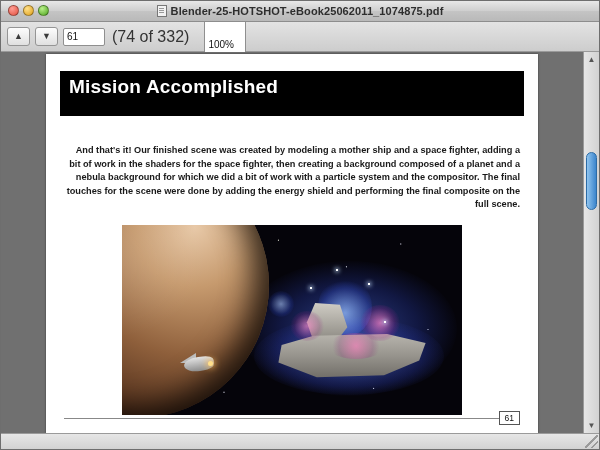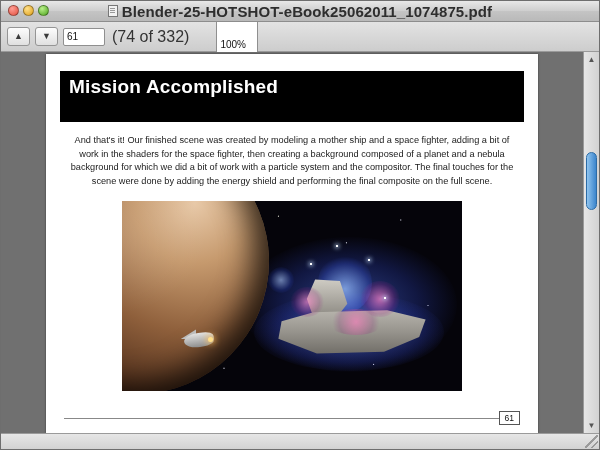--- a/index.html
+++ b/index.html
@@ -48,21 +48,21 @@
     width: 11px; height: 11px;
     border-radius: 50%;
     border: 1px solid rgba(0,0,0,0.35);
     box-sizing: border-box;
   }
   .dot.close { background: radial-gradient(circle at 35% 30%, #ff9d94, #e2513f); }
   .dot.min   { background: radial-gradient(circle at 35% 30%, #ffe08a, #dfa019); }
   .dot.max   { background: radial-gradient(circle at 35% 30%, #b9f08a, #4ea41f); }
 
   .title-text {
-    font-size: 15px;
+    font-size: 11px;
     font-weight: bold;
     color: #2e2e2e;
     display: flex;
     align-items: center;
     gap: 4px;
     letter-spacing: 0.1px;
   }
   .doc-glyph {
     display: inline-block;
     width: 8px; height: 10px;
@@ -128,21 +128,21 @@
     width: 42px;
     height: 18px;
     border: 1px solid #8f8f8f;
     background: #fff;
     border-radius: 2px;
     font-size: 10px;
     color: #111;
     padding: 16px 3px;
     box-sizing: border-box;
     line-height: 16px;
-    margin-left: 22px;
+    margin-left: 10px;
   }
 
   
   .content {
     flex: 1 1 auto;
     position: relative;
     background: #6d6d6d;
     display: flex;
     overflow: hidden;
   }
@@ -161,29 +161,30 @@
     position: relative;
     box-shadow: 0 0 2px rgba(0,0,0,0.5);
   }
 
   .heading-bar {
     margin: 17px 14px 0 14px;
     background: #000000;
     color: #ffffff;
     font-size: 19px;
     font-weight: bold;
-    padding: 5px 9px 24px 9px;
+    padding: 5px 9px 18px 9px;
     letter-spacing: 0.2px;
   }
   .body-text {
-    margin: 12px 18px 0 18px;
+    margin: 28px 18px 0 18px;
     font-size: 9.2px;
     line-height: 13.6px;
     color: #1a1a1a;
-    text-align: center;
+    text-align: right;
+    font-weight: bold;
   }
   .body-text.second {
     margin-top: 13px;
   }
 
   
   .figure {
     margin: 13px auto 0 auto;
     width: 340px;
     height: 190px;

